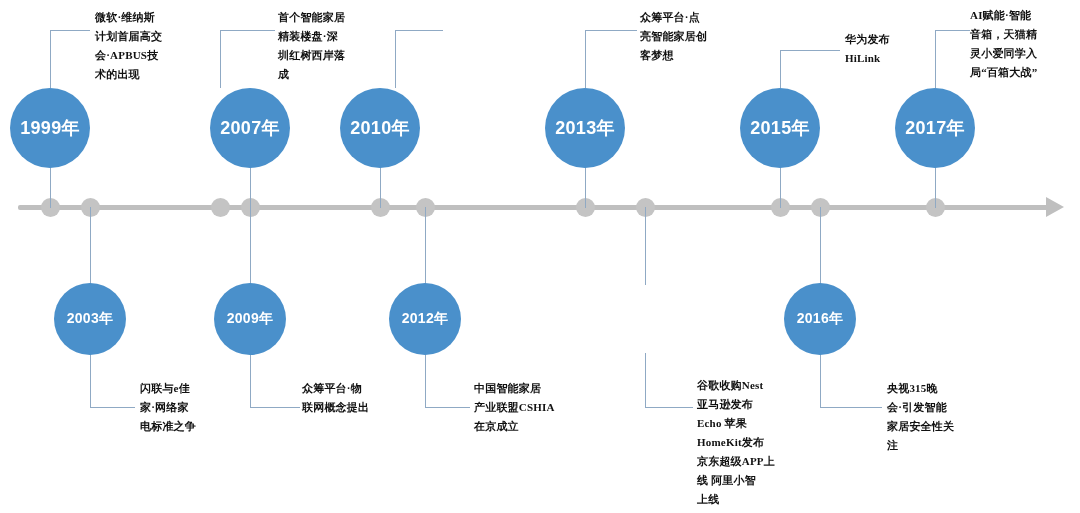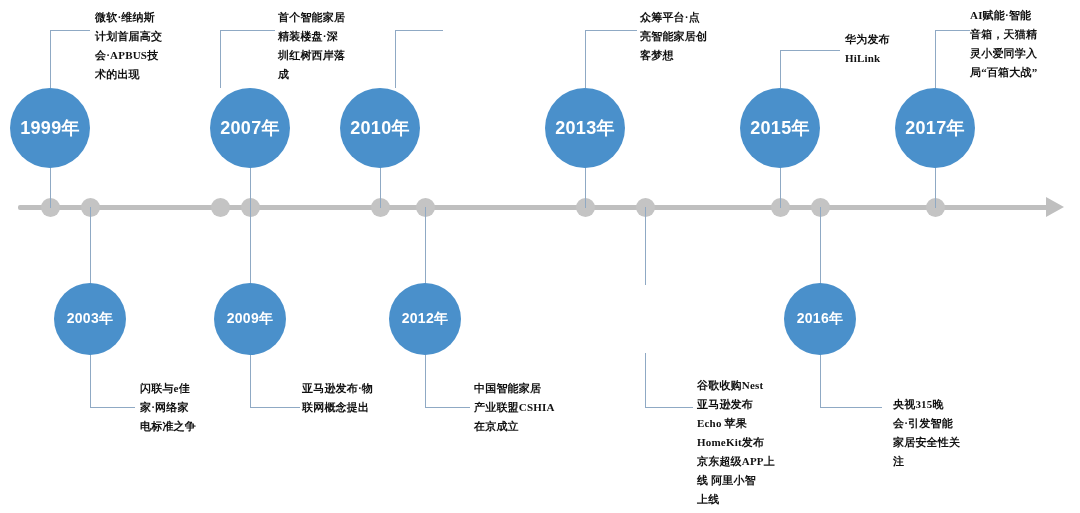--- a/index.html
+++ b/index.html
@@ -166,21 +166,21 @@
   <div class="stem-h" style="left:90px; top:407px; width:45px;"></div>
   <div class="bubble bottom" style="left:54px; top:283px;">2003年</div>
   <div class="caption" style="left:140px; top:379px; width:105px;">闪联与e佳
 家·网络家
 电标准之争</div>
 
   <div class="stem-v" style="left:250px; top:207px; height:78px;"></div>
   <div class="stem-v" style="left:250px; top:353px; height:54px;"></div>
   <div class="stem-h" style="left:250px; top:407px; width:50px;"></div>
   <div class="bubble bottom" style="left:214px; top:283px;">2009年</div>
-  <div class="caption" style="left:302px; top:379px; width:110px;">亚马逊发布·物
+  <div class="caption" style="left:302px; top:379px; width:110px;">众筹平台·物
 联网概念提出</div>
 
   <div class="stem-v" style="left:425px; top:207px; height:78px;"></div>
   <div class="stem-v" style="left:425px; top:353px; height:54px;"></div>
   <div class="stem-h" style="left:425px; top:407px; width:45px;"></div>
   <div class="bubble bottom" style="left:389px; top:283px;">2012年</div>
   <div class="caption" style="left:474px; top:379px; width:125px;">中国智能家居
 产业联盟CSHIA
 在京成立</div>
 
@@ -192,18 +192,18 @@
 Echo  苹果
 HomeKit发布
 京东超级APP上
 线  阿里小智
 上线</div>
 
   <div class="stem-v" style="left:820px; top:207px; height:78px;"></div>
   <div class="stem-v" style="left:820px; top:353px; height:54px;"></div>
   <div class="stem-h" style="left:820px; top:407px; width:62px;"></div>
   <div class="bubble bottom" style="left:784px; top:283px;">2016年</div>
-  <div class="caption" style="left:887px; top:395px; width:110px;margin-left:6px;">央视315晚
+  <div class="caption" style="left:887px; top:379px; width:110px;">央视315晚
 会·引发智能
 家居安全性关
 注</div>
 
 </div>
 
 </body></html>

